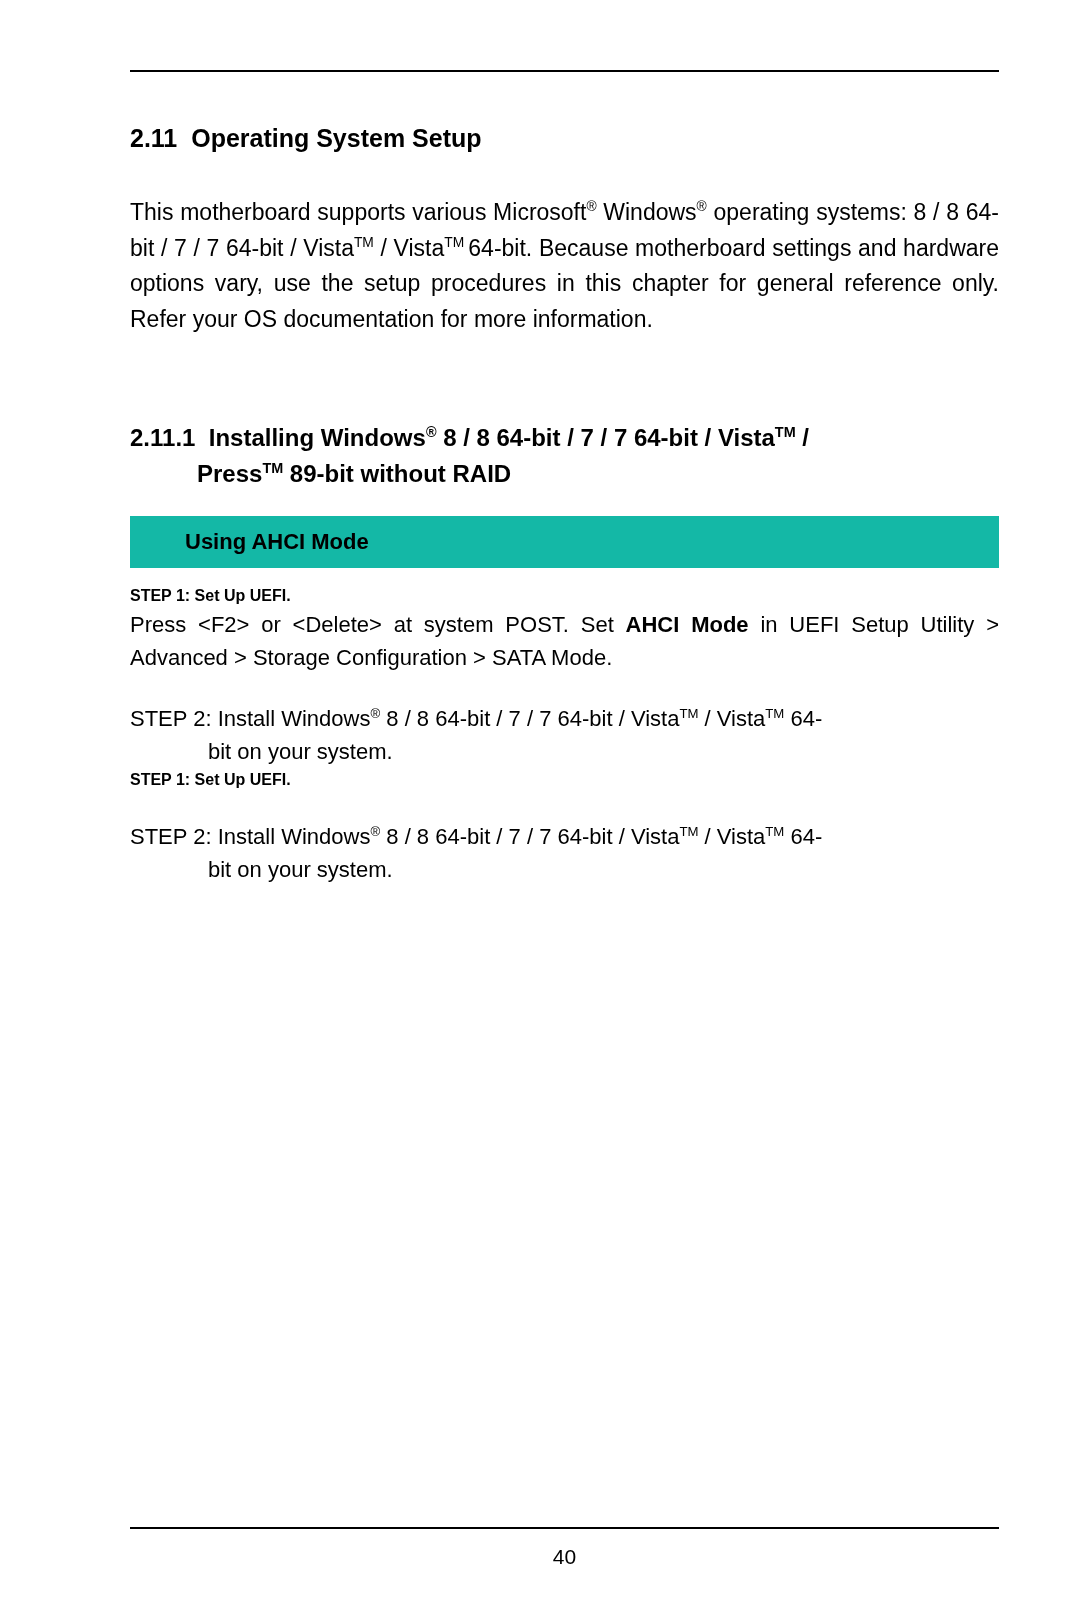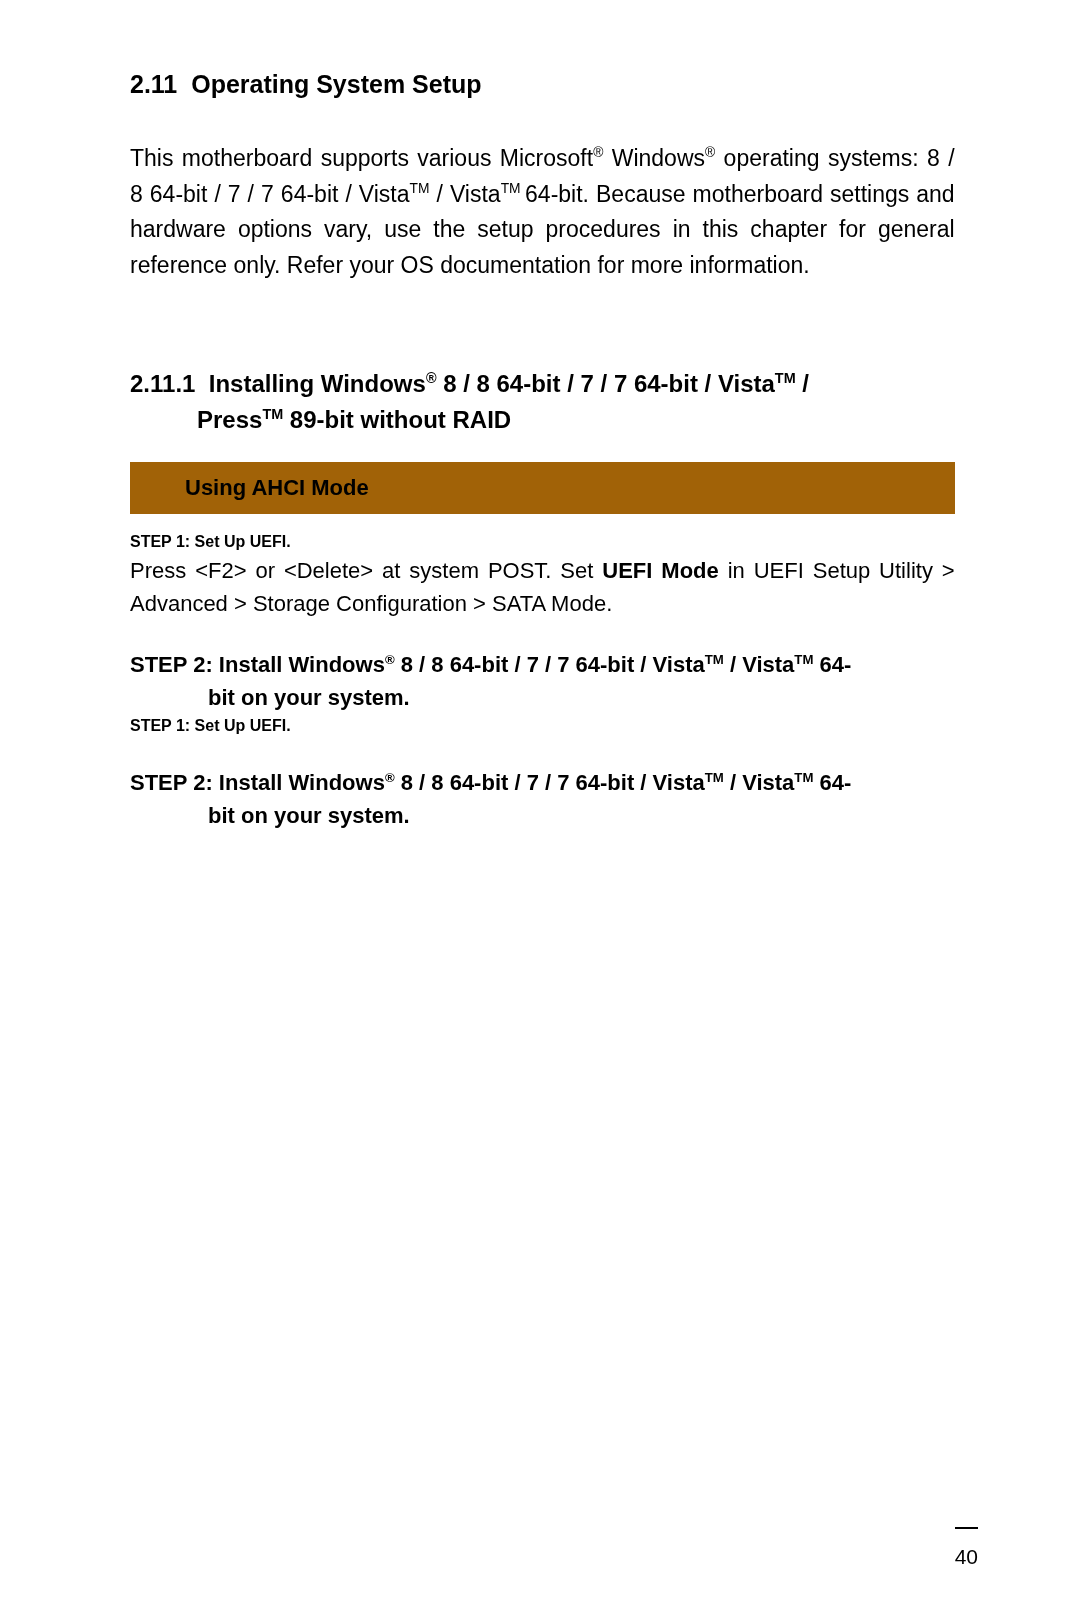--- a/index.html
+++ b/index.html
@@ -9,24 +9,24 @@
     }
     body {
       font-family: Arial, Helvetica, sans-serif;
       background: #fff;
       color: #000;
       width: 1080px;
       height: 1619px;
       position: relative;
     }
     .page {
-      padding: 70px 102px 50px 130px;
+      padding: 70px 81px 50px 130px;
       height: 100%;
       display: flex;
-      flex-direction: row;
+      flex-direction: column;
     }
     .top-rule {
       border-top: 2px solid #000;
       margin-bottom: 52px;
     }
     .content {
       flex: 1;
     }
     .section-heading {
       font-size: 25px;
@@ -49,21 +49,21 @@
     .subsection-heading {
       font-size: 24px;
       font-weight: bold;
       line-height: 1.5;
     }
     .subsection-heading .sub-line {
       display: block;
       padding-left: 67px;
     }
     .mode-header {
-      background: #a16207;
+      background: #14b8a6;
       padding: 13px 55px;
       font-size: 22px;
       font-weight: bold;
       margin-top: 24px;
       margin-bottom: 16px;
     }
     .step-block {
       margin-bottom: 28px;
     }
     .step-title {
@@ -71,21 +71,21 @@
       font-weight: bold;
       line-height: 1.5;
     }
     .step-body {
       font-size: 22px;
       line-height: 1.5;
       text-align: justify;
     }
     .step-title-two {
       font-size: 22px;
-      font-weight: bold;
+      font-weight: normal;
       line-height: 1.5;
       text-align: justify;
     }
     .step-title-two .sub-indent {
       display: block;
       padding-left: 78px;
     }
     .footer-area {
       margin-top: auto;
     }
@@ -122,21 +122,21 @@
           <span>Press</span><sup>TM</sup><span> 89-bit without RAID</span>
         </span>
       </div>
     </div>
 
     <div class="mode-header">Using AHCI Mode</div>
 
     <div class="step-block">
       <div class="step-title">STEP 1: Set Up UEFI.</div>
       <div class="step-body">
-        <span>Press &lt;F2&gt; or &lt;Delete&gt; at system POST. Set </span><b>UEFI Mode</b><span> in UEFI Setup Utility &gt; Advanced &gt; Storage Configuration &gt; SATA Mode.</span>
+        <span>Press &lt;F2&gt; or &lt;Delete&gt; at system POST. Set </span><b>AHCI Mode</b><span> in UEFI Setup Utility &gt; Advanced &gt; Storage Configuration &gt; SATA Mode.</span>
       </div>
     </div>
 
     <div class="step-block" style="margin-bottom:0;">
       <div class="step-title-two">
         <span>STEP 2: Install Windows</span><sup>®</sup><span> 8 / 8 64-bit / 7 / 7 64-bit / Vista</span><sup>TM</sup><span> / Vista</span><sup>TM</sup><span> 64-</span>
         <span class="sub-indent">bit on your system.</span>
       </div>
     </div>
 

